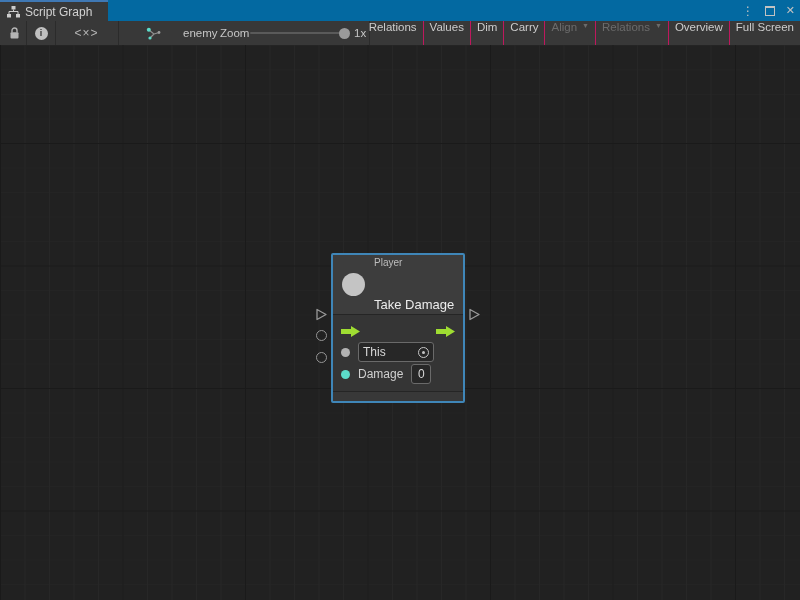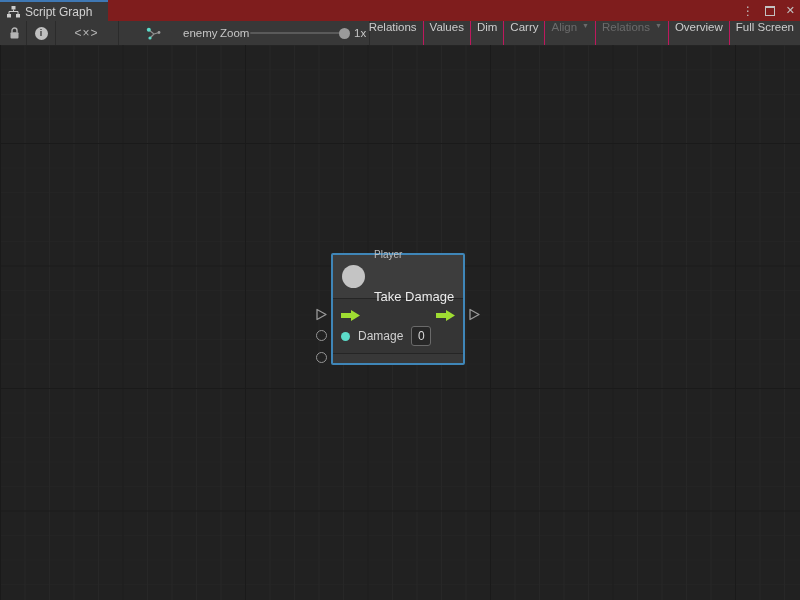--- a/index.html
+++ b/index.html
@@ -3,21 +3,21 @@
 <meta charset="utf-8">
 <style>
   html,body { margin:0; padding:0; }
   body {
     width:800px; height:600px; overflow:hidden; position:relative;
     background:#212121; font-family:"Liberation Sans", sans-serif;
     -webkit-user-select:none; user-select:none;
   }
 
   
-  .titlebar { position:absolute; top:0; left:0; right:0; height:21px; background:#7f1d1d; }
+  .titlebar { position:absolute; top:0; left:0; right:0; height:21px; background:#0369a1; }
   .tab {
     position:absolute; left:0; top:0; width:108px; height:21px; box-sizing:border-box;
     background:#383838; border-top:2px solid #3f78b4;
     display:flex; align-items:center; gap:5px; padding-left:7px;
     color:#d2d2d2; font-size:12px; white-space:nowrap; cursor:default;
   }
   .win-controls { position:absolute; right:5px; top:0; height:21px; display:flex; align-items:center; gap:11px; }
   .menu-glyph { color:#c2c2c2; font-size:12px; line-height:1; }
   .max-box { width:8px; height:7px; border:1px solid #c2c2c2; border-top-width:2px; display:inline-block; }
   .close-glyph { color:#c2c2c2; font-size:11px; line-height:1; }
@@ -52,21 +52,21 @@
     background-size: 122.5px 100%, 100% 122.5px, 24.5px 100%, 100% 24.5px;
     background-position: 0 0, 0 98px, 0 0, 0 0;
   }
 
   
   .node {
     position:absolute; left:331px; top:208px; width:134px; box-sizing:border-box;
     background:#353535; border:2px solid #3f86b8; border-radius:2px; cursor:default;
   }
   .node-header { height:43px; background:#3d3d3d; border-bottom:1px solid #252525;
-    display:flex; align-items:center; gap:9px; padding:0 9px; }
+    display:flex; align-items:center; gap:9px; padding:8px 9px; }
   .node-icon { width:23px; height:23px; border-radius:50%; background:#c4c4c4; flex:none; }
   .node-cat { font-size:10px; color:#bdbdbd; line-height:12px; }
   .node-title { font-size:13px; color:#ececec; line-height:15px; white-space:nowrap;margin-top:28px; }
   .node-body { padding:6px 8px; }
   .row-flow { height:20px; display:flex; align-items:center; justify-content:space-between; }
   .row-port { height:22px; display:flex; align-items:center; gap:8px; }
   .dot { width:9px; height:9px; border-radius:50%; flex:none; }
   .dot-gray { background:#b2b2b2; }
   .dot-teal { background:#5cdbc9; }
   .port-label { font-size:12px; color:#d0d0d0;text-align:center; }
@@ -194,20 +194,29 @@
     <div class="node-body">
       <div class="row-flow">
         <svg width="19" height="11" viewBox="0 0 19 11">
           <polygon points="0,3 10,3 10,0 19,5.5 10,11 10,8 0,8" fill="#9fdd32"></polygon>
         </svg>
         <svg width="19" height="11" viewBox="0 0 19 11">
           <polygon points="0,3 10,3 10,0 19,5.5 10,11 10,8 0,8" fill="#9fdd32"></polygon>
         </svg>
       </div>
       <div class="row-port">
+        <span class="dot dot-gray"></span>
+        <span class="field this-field">
+          <span>This</span>
+          <span class="target-outer">
+            <span class="target-inner"></span>
+          </span>
+        </span>
+      </div>
+      <div class="row-port">
         <span class="dot dot-teal"></span>
         <span class="port-label">Damage</span>
         <span class="field num-field">
           <span>0</span>
         </span>
       </div>
     </div>
     <div class="node-footer"></div>
   </div>
 

